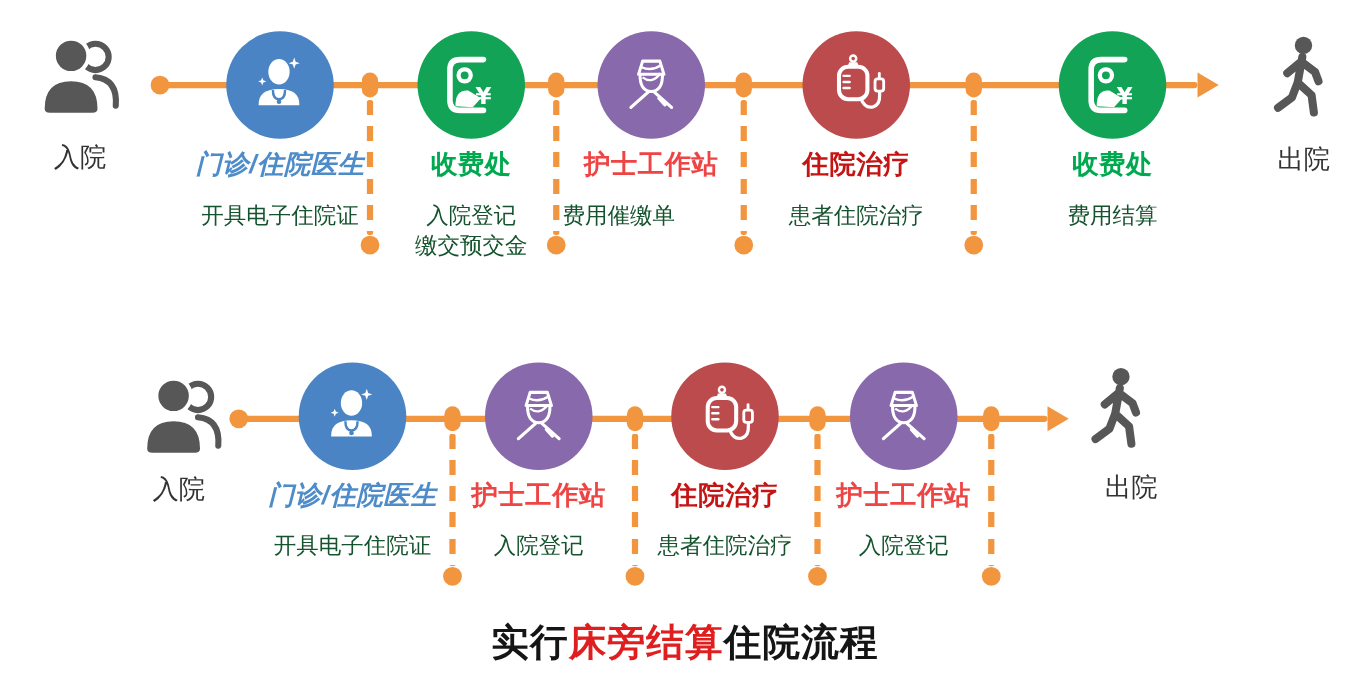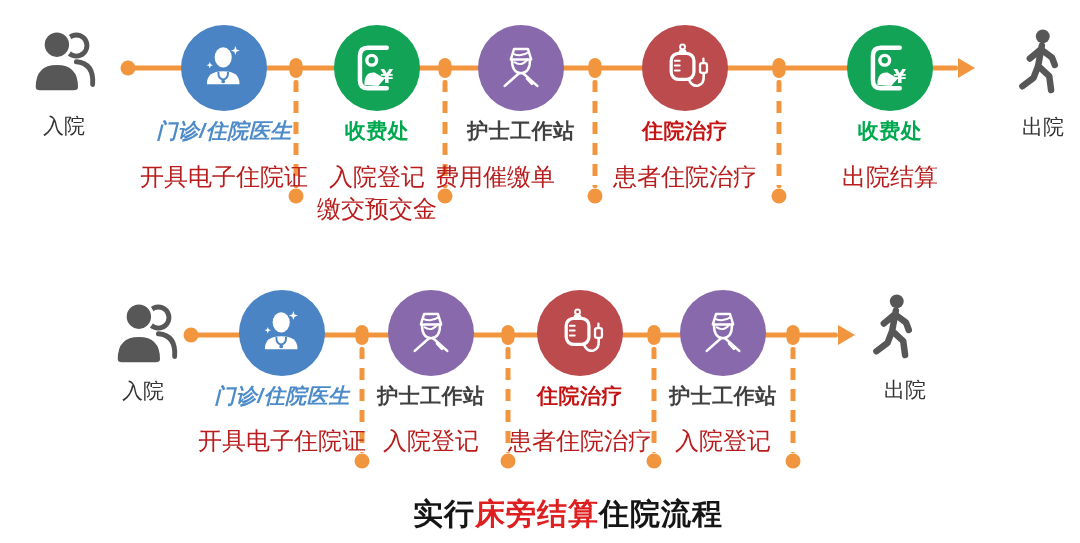--- a/index.html
+++ b/index.html
@@ -14,22 +14,22 @@
          background:repeating-linear-gradient(to bottom,#F2953F 0 12px,transparent 12px 21px);}
   .circle{position:absolute;width:86px;height:86px;border-radius:50%;transform:translate(-50%,-50%);
           display:flex;align-items:center;justify-content:center;}
   .c-blue{background:#4A84C4;} .c-green{background:#12A356;}
   .c-purple{background:#8869AB;} .c-red{background:#BB4B4D;}
   .ic{width:52px;height:52px;display:block;}
   .psvg{position:absolute;}
   .role{position:absolute;transform:translateX(-50%);font-size:21px;font-weight:bold;
         white-space:nowrap;letter-spacing:0.5px;}
   .role-blue{color:#4E8CC9;font-style:italic;} .role-green{color:#00A94F;}
-  .role-purple{color:#404040;} .role-red{color:#C51414;}
-  .detail{position:absolute;transform:translateX(-50%);font-size:24px;color:#b91c1c;
+  .role-purple{color:#ef4444;} .role-red{color:#C51414;}
+  .detail{position:absolute;transform:translateX(-50%);font-size:18px;color:#14532d;
           text-align:center;white-space:pre-line;line-height:1.32;}
   .ep-label{position:absolute;transform:translateX(-50%);font-size:21px;color:#333;white-space:nowrap;}
   .flow-title{position:absolute;transform:translateX(-50%);font-size:30px;font-weight:bold;
               color:#151515;white-space:nowrap;letter-spacing:1px;}
   .flow-title .hl{color:#DF1F1F;}
   .defs{position:absolute;width:0;height:0;}
 </style>
 </head>
 <body>
 
@@ -133,21 +133,21 @@
   <div class="role role-green" style="left:377px;top:117px;">收费处</div>
   <div class="role role-purple" style="left:521px;top:117px;">护士工作站</div>
   <div class="role role-red" style="left:685px;top:117px;">住院治疗</div>
   <div class="role role-green" style="left:890px;top:117px;">收费处</div>
 
   <div class="detail" style="left:224px;top:161px;">开具电子住院证</div>
   <div class="detail" style="left:377px;top:161px;">入院登记
 缴交预交金</div>
   <div class="detail" style="left:495px;top:161px;">费用催缴单</div>
   <div class="detail" style="left:685px;top:161px;">患者住院治疗</div>
-  <div class="detail" style="left:890px;top:161px;">出院结算</div>
+  <div class="detail" style="left:890px;top:161px;">费用结算</div>
 
   <svg class="psvg" style="left:1014px;top:28px;width:52px;height:74px;">
       <use href="#ic-walk"></use>
     </svg>
   <div class="ep-label" style="left:1043px;top:113px;">出院</div>
 
 
   <div class="hline" style="left:191px;top:335px;width:647px;"></div>
   <div class="arrow-head" style="left:838px;top:335px;"></div>
   <div class="dot" style="left:191px;top:335px;"></div>
@@ -202,17 +202,17 @@
   <div class="detail" style="left:282px;top:425px;">开具电子住院证</div>
   <div class="detail" style="left:431px;top:425px;">入院登记</div>
   <div class="detail" style="left:580px;top:425px;">患者住院治疗</div>
   <div class="detail" style="left:723px;top:425px;">入院登记</div>
 
   <svg class="psvg" style="left:868px;top:293px;width:52px;height:74px;">
       <use href="#ic-walk"></use>
     </svg>
   <div class="ep-label" style="left:905px;top:376px;">出院</div>
 
-  <div class="flow-title" style="left:548px;top:494px;margin-left:20px;">
+  <div class="flow-title" style="left:548px;top:494px;">
     <span>实行</span><span class="hl">床旁结算</span><span>住院流程</span>
   </div>
 
 </div>
 
 </body></html>

